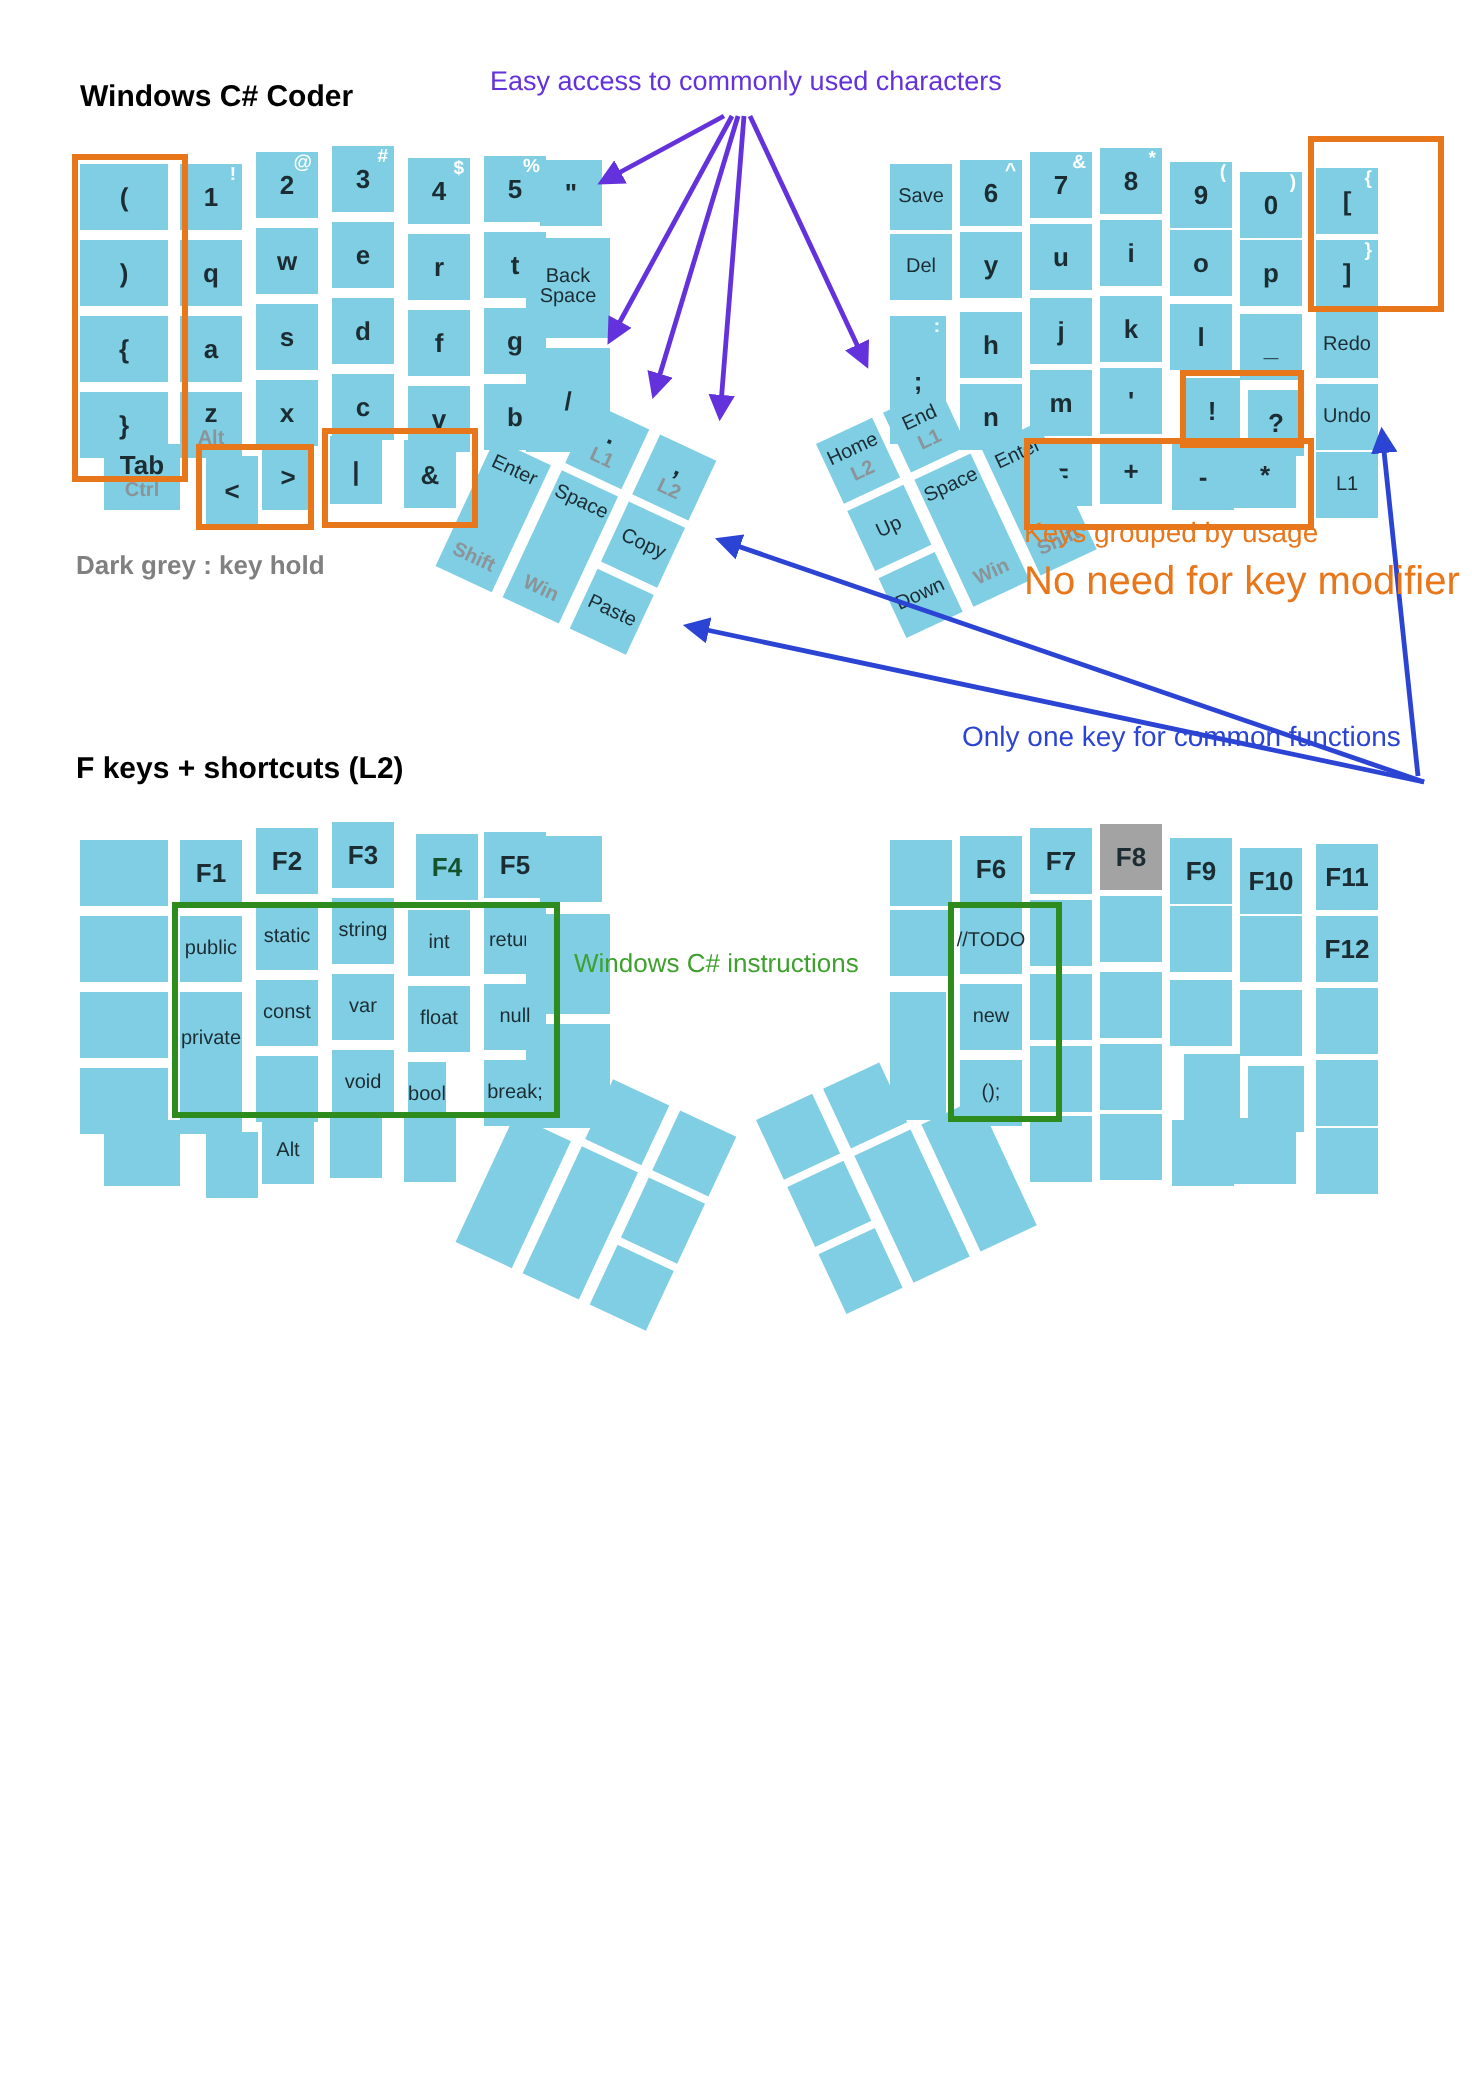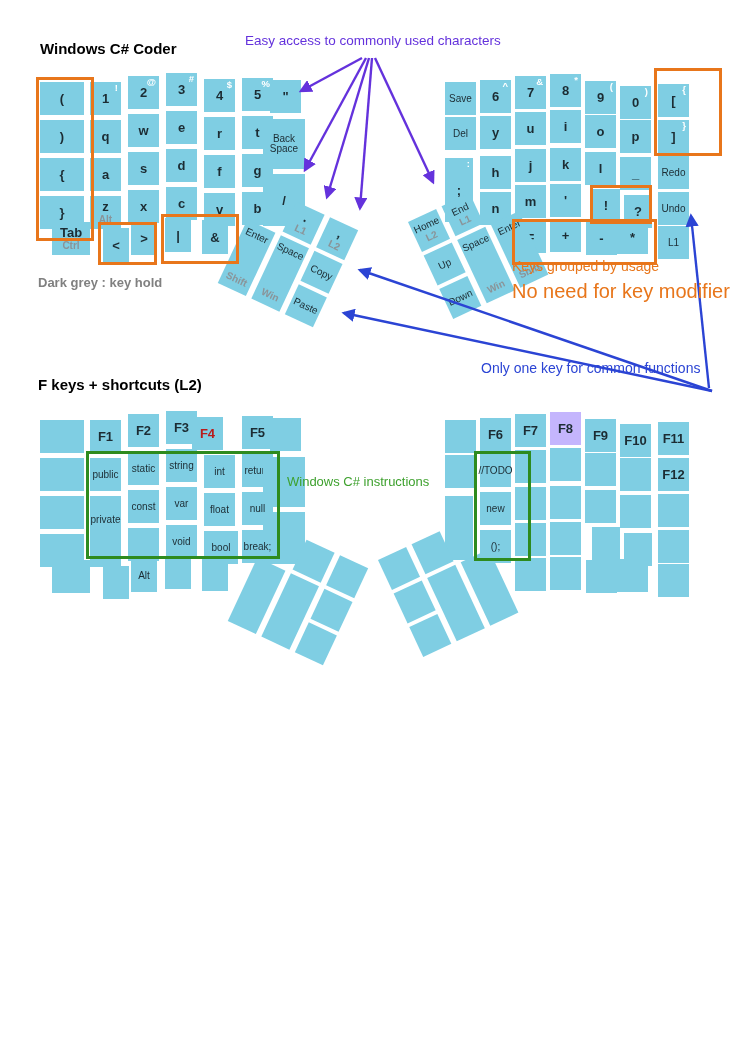--- a/index.html
+++ b/index.html
@@ -288,21 +288,21 @@
       <div class="k" style="left: 40px; top: 420px; width: 44px; height: 33px; background: rgb(127, 206, 227); color: rgb(28, 44, 51);"></div>
       <div class="k" style="left: 90px; top: 420px; width: 31px; height: 33px; background: rgb(127, 206, 227); color: rgb(28, 44, 51);">
         <span class="kt">F1</span>
       </div>
       <div class="k" style="left: 128px; top: 414px; width: 31px; height: 33px; background: rgb(127, 206, 227); color: rgb(28, 44, 51);">
         <span class="kt">F2</span>
       </div>
       <div class="k" style="left: 166px; top: 411px; width: 31px; height: 33px; background: rgb(127, 206, 227); color: rgb(28, 44, 51);">
         <span class="kt">F3</span>
       </div>
-      <div class="k" style="left: 192px; top: 417px; width: 31px; height: 33px; background: rgb(127, 206, 227); color: #b91c1c;">
+      <div class="k" style="left: 208px; top: 417px; width: 31px; height: 33px; background: rgb(127, 206, 227); color: #14532d;">
         <span class="kt">F4</span>
       </div>
       <div class="k" style="left: 242px; top: 416px; width: 31px; height: 33px; background: rgb(127, 206, 227); color: rgb(28, 44, 51);">
         <span class="kt">F5</span>
       </div>
       <div class="k" style="left: 270px; top: 418px; width: 31px; height: 33px; background: rgb(127, 206, 227); color: rgb(28, 44, 51);"></div>
       <div class="k" style="left: 40px; top: 458px; width: 44px; height: 33px; background: rgb(127, 206, 227); color: rgb(28, 44, 51);"></div>
       <div class="k" style="left: 90px; top: 458px; width: 31px; height: 33px; background: rgb(127, 206, 227); color: rgb(28, 44, 51);">
         <span class="kt small">public</span>
       </div>
@@ -335,41 +335,41 @@
       <div class="k" style="left: 242px; top: 492px; width: 31px; height: 33px; background: rgb(127, 206, 227); color: rgb(28, 44, 51);">
         <span class="kt small">null</span>
       </div>
       <div class="k" style="left: 263px; top: 512px; width: 42px; height: 52px; background: rgb(127, 206, 227); color: rgb(28, 44, 51);"></div>
       <div class="k" style="left: 40px; top: 534px; width: 44px; height: 33px; background: rgb(127, 206, 227); color: rgb(28, 44, 51);"></div>
       <div class="k" style="left: 90px; top: 534px; width: 31px; height: 33px; background: rgb(127, 206, 227); color: rgb(28, 44, 51);"></div>
       <div class="k" style="left: 128px; top: 528px; width: 31px; height: 33px; background: rgb(127, 206, 227); color: rgb(28, 44, 51);"></div>
       <div class="k" style="left: 166px; top: 525px; width: 31px; height: 33px; background: rgb(127, 206, 227); color: rgb(28, 44, 51);">
         <span class="kt small">void</span>
       </div>
-      <div class="k" style="left: 204px; top: 531px; width: 34px; height: 33px; background: rgb(127, 206, 227); color: rgb(28, 44, 51);">
+      <div class="k" style="left: 204px; top: 531px; width: 19px; height: 33px; background: rgb(127, 206, 227); color: rgb(28, 44, 51);">
         <span class="kt small">bool</span>
       </div>
       <div class="k" style="left: 242px; top: 530px; width: 31px; height: 33px; background: rgb(127, 206, 227); color: rgb(28, 44, 51);">
         <span class="kt small">break;</span>
       </div>
       <div class="k" style="left: 52px; top: 560px; width: 38px; height: 33px; background: rgb(127, 206, 227); color: rgb(28, 44, 51);"></div>
       <div class="k" style="left: 103px; top: 566px; width: 26px; height: 33px; background: rgb(127, 206, 227); color: rgb(28, 44, 51);"></div>
       <div class="k" style="left: 131px; top: 559px; width: 26px; height: 33px; background: rgb(127, 206, 227); color: rgb(28, 44, 51);">
         <span class="kt small">Alt</span>
       </div>
       <div class="k" style="left: 165px; top: 556px; width: 26px; height: 33px; background: rgb(127, 206, 227); color: rgb(28, 44, 51);"></div>
       <div class="k" style="left: 202px; top: 558px; width: 26px; height: 33px; background: rgb(127, 206, 227); color: rgb(28, 44, 51);"></div>
       <div class="k" style="left: 445px; top: 420px; width: 31px; height: 33px; background: rgb(127, 206, 227); color: rgb(28, 44, 51);"></div>
       <div class="k" style="left: 480px; top: 418px; width: 31px; height: 33px; background: rgb(127, 206, 227); color: rgb(28, 44, 51);">
         <span class="kt">F6</span>
       </div>
       <div class="k" style="left: 515px; top: 414px; width: 31px; height: 33px; background: rgb(127, 206, 227); color: rgb(28, 44, 51);">
         <span class="kt">F7</span>
       </div>
-      <div class="k" style="left: 550px; top: 412px; width: 31px; height: 33px; background: #c4b5fd; color: rgb(28, 44, 51);">
+      <div class="k" style="left: 550px; top: 412px; width: 31px; height: 33px; background: #a3a3a3; color: rgb(28, 44, 51);">
         <span class="kt">F8</span>
       </div>
       <div class="k" style="left: 585px; top: 419px; width: 31px; height: 33px; background: rgb(127, 206, 227); color: rgb(28, 44, 51);">
         <span class="kt">F9</span>
       </div>
       <div class="k" style="left: 620px; top: 424px; width: 31px; height: 33px; background: rgb(127, 206, 227); color: rgb(28, 44, 51); text-align: center;">
         <span class="kt">F10</span>
       </div>
       <div class="k" style="left: 658px; top: 422px; width: 31px; height: 33px; background: rgb(127, 206, 227); color: rgb(28, 44, 51);">
         <span class="kt">F11</span>

